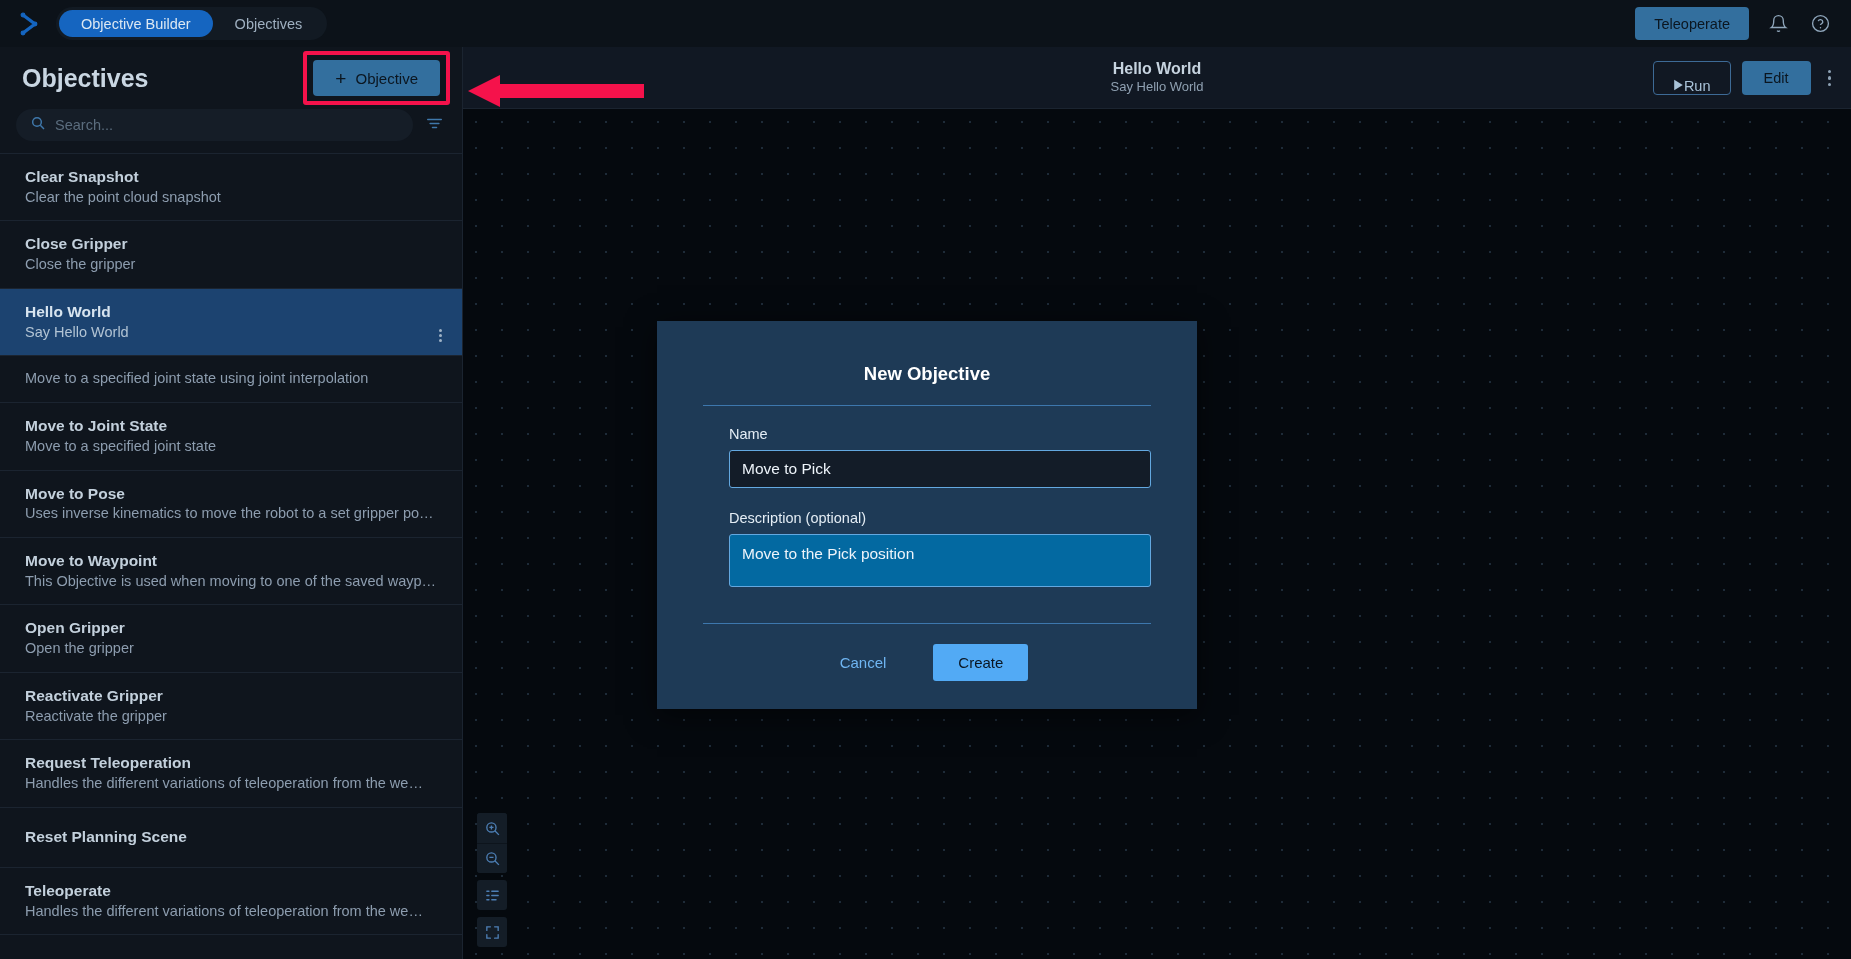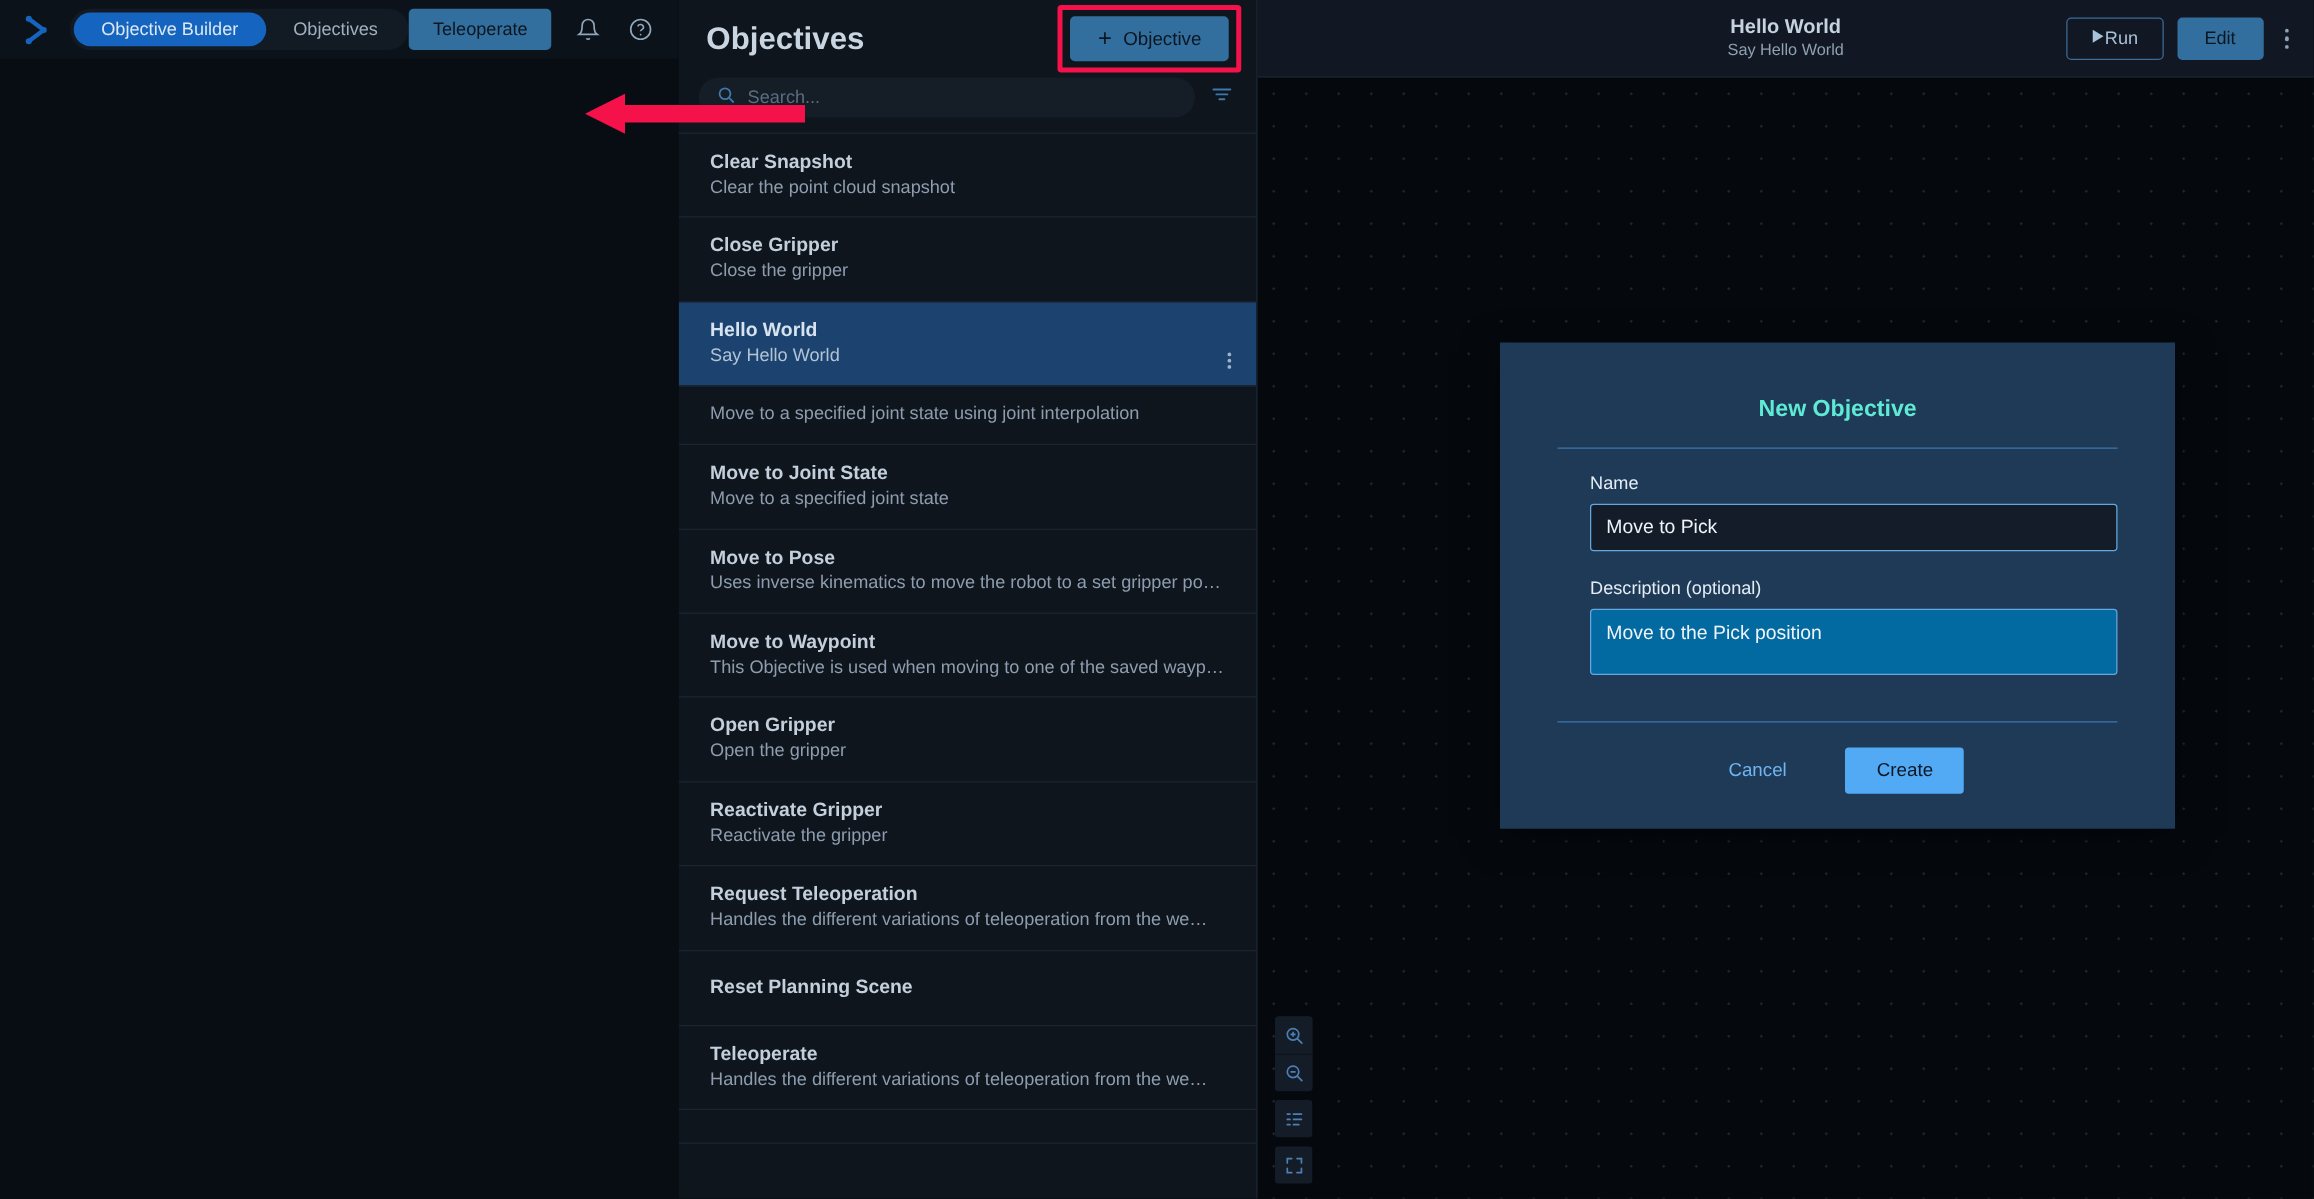--- a/index.html
+++ b/index.html
@@ -2,21 +2,21 @@
 <html><head>
 <meta charset="utf-8">
 <style>
   * { box-sizing: border-box; margin: 0; padding: 0; }
   html, body {
     width: 1851px; height: 959px;
     background: #080d14;
     font-family: "Liberation Sans", sans-serif;
     overflow: hidden;
   }
-  #app { position: relative; width: 1851px; height: 959px; display: flex; flex-direction: row; }
+  #app { position: relative; width: 1851px; height: 959px; display: flex; flex-direction: column; }
 
   
   .topbar {
     height: 47px; min-height: 47px;
     background: #0c1219;
     display: flex; align-items: center;
     padding: 0 18px 0 10px;
     position: relative; z-index: 40;
   }
   .logo { width: 40px; display: flex; align-items: center; justify-content: center; }
@@ -111,21 +111,21 @@
     display: flex; align-items: center; padding: 0 18px;
     position: relative; z-index: 15;
   }
   .canvas-title-block { margin: 0 auto; text-align: center; }
   .canvas-title { font-size: 16px; font-weight: 700; color: #c6d3df; line-height: 1.3; }
   .canvas-sub { font-size: 13px; color: #8fa0b1; line-height: 1.3; }
   .canvas-actions { position: absolute; right: 14px; top: 0; height: 62px; display: flex; align-items: center; gap: 11px; }
   .run-btn {
     background: transparent; border: 1px solid #3d6a96; color: #a9c2d8;
     height: 34px; padding: 0 19px; border-radius: 4px; cursor: pointer;
-    font-size: 14.5px; font-family: inherit; display: flex; align-items: center; gap: 0;
+    font-size: 14.5px; font-family: inherit; display: flex; align-items: flex-end; gap: 0;
   }
   .edit-btn {
     background: #336f9e; border: none; color: #0b1620;
     height: 34px; padding: 0 22px; border-radius: 4px; cursor: pointer;
     font-size: 14.5px; font-family: inherit;
   }
   .kebab { display: flex; flex-direction: column; gap: 3px; padding: 8px 6px; cursor: pointer; }
   .kebab span { width: 3.5px; height: 3.5px; border-radius: 50%; background: #8fa3b6; display: block; }
 
   .canvas {
@@ -146,21 +146,21 @@
   }
   .zc-group .zc-btn + .zc-btn { border-top: 1px solid #0d141c; }
 
   
   .modal {
     position: absolute; left: 657px; top: 274px;
     width: 540px; background: #1e3a56;
     box-shadow: 0 6px 28px rgba(0,0,0,.55);
     z-index: 60; padding: 26px 0 28px 0;
   }
-  .modal-title { text-align: center; font-size: 18.5px; font-weight: 700; color: #5eead4; padding: 16px 0 20px 0; }
+  .modal-title { text-align: center; font-size: 18.5px; font-weight: 700; color: #ffffff; padding: 16px 0 20px 0; }
   .modal-div { height: 1px; background: #3d77ad; margin: 0 46px; }
   .modal-body { padding: 20px 46px 4px 46px; margin-left: 26px; }
   .field-label { font-size: 14.5px; color: #e4edf5; margin-bottom: 8px; }
   .text-input {
     width: 100%; height: 38px; background: #131c28;
     border: 1px solid #63a8e0; border-radius: 3px;
     color: #eef4fa; font-size: 15.5px; font-family: inherit;
     padding: 0 12px; outline: none;
   }
   .field-gap { height: 22px; }

